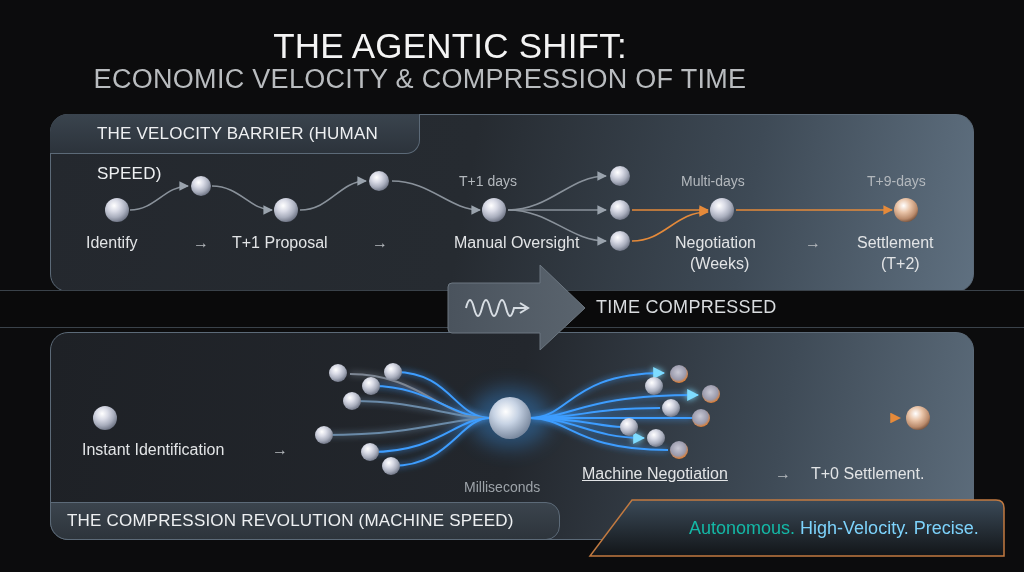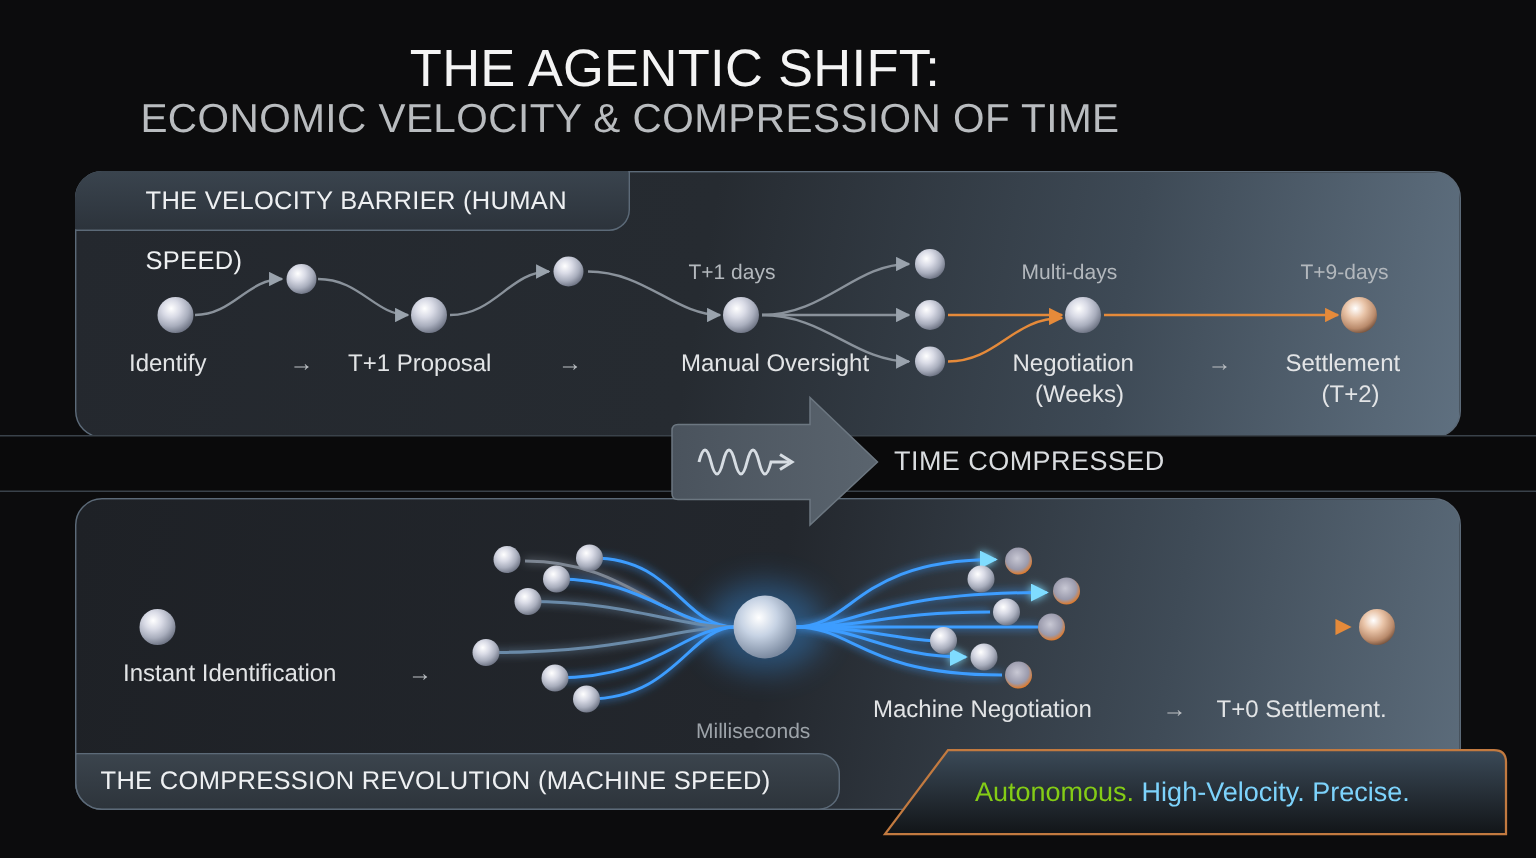--- a/index.html
+++ b/index.html
@@ -22,21 +22,21 @@
 
   .lbl{position:absolute;font-size:16px;color:#e2e4e6;white-space:nowrap;text-align:left;}
   .sub{position:absolute;font-size:14px;color:#b3b8bd;white-space:nowrap;text-align:center;}
   .arrow{position:absolute;font-size:16px;color:#b8bcc0;}
 
   svg.diagram{position:absolute;left:0;top:0;}
 
   .band{position:absolute;left:0;top:290px;width:1024px;height:36px;background:#0a0a0b;border-top:1px solid #3a424a;border-bottom:1px solid #3a424a;}
   .tc-label{position:absolute;left:596px;top:297px;font-size:18px;color:#d9dcdf;letter-spacing:0.3px;}
   .tagline-text{position:absolute;left:650px;top:518px;font-size:18px;white-space:nowrap;}
-  .t1{color:#84cc16;}
+  .t1{color:#14b8a6;margin-left:39px;}
   .t2{color:#7dd3fc;text-align:right;}
 </style>
 </head>
 <body>
 
 <div class="title">THE AGENTIC SHIFT:</div>
 <div class="subtitle">ECONOMIC VELOCITY &amp; COMPRESSION OF TIME</div>
 
 <div class="panel panel-top"></div>
 <div class="tab-top">THE VELOCITY BARRIER (HUMAN SPEED)</div>
@@ -202,19 +202,19 @@
 <div class="lbl" style="left:690px;top:255px;">(Weeks)</div>
 <div class="arrow" style="left:805px;top:234px;">→</div>
 <div class="lbl" style="left:857px;top:234px;">Settlement</div>
 <div class="lbl" style="left:881px;top:255px;">(T+2)</div>
 
 <div class="tc-label">TIME COMPRESSED</div>
 
 <div class="lbl" style="left:82px;top:441px;">Instant Identification</div>
 <div class="arrow" style="left:272px;top:441px;">→</div>
 <div class="sub" style="left:464px;top:479px;color:#9da3a9;">Milliseconds</div>
-<div class="lbl" style="left:582px;top:465px;">Machine Negotiation</div>
+<div class="lbl" style="left:582px;top:465px;text-decoration:underline;">Machine Negotiation</div>
 <div class="arrow" style="left:775px;top:465px;">→</div>
 <div class="lbl" style="left:811px;top:465px;">T+0 Settlement.</div>
 
 <div class="tagline-text">
   <span class="t1">Autonomous.</span><span class="t2"> High-Velocity. Precise.</span>
 </div>
 
 </body></html>

